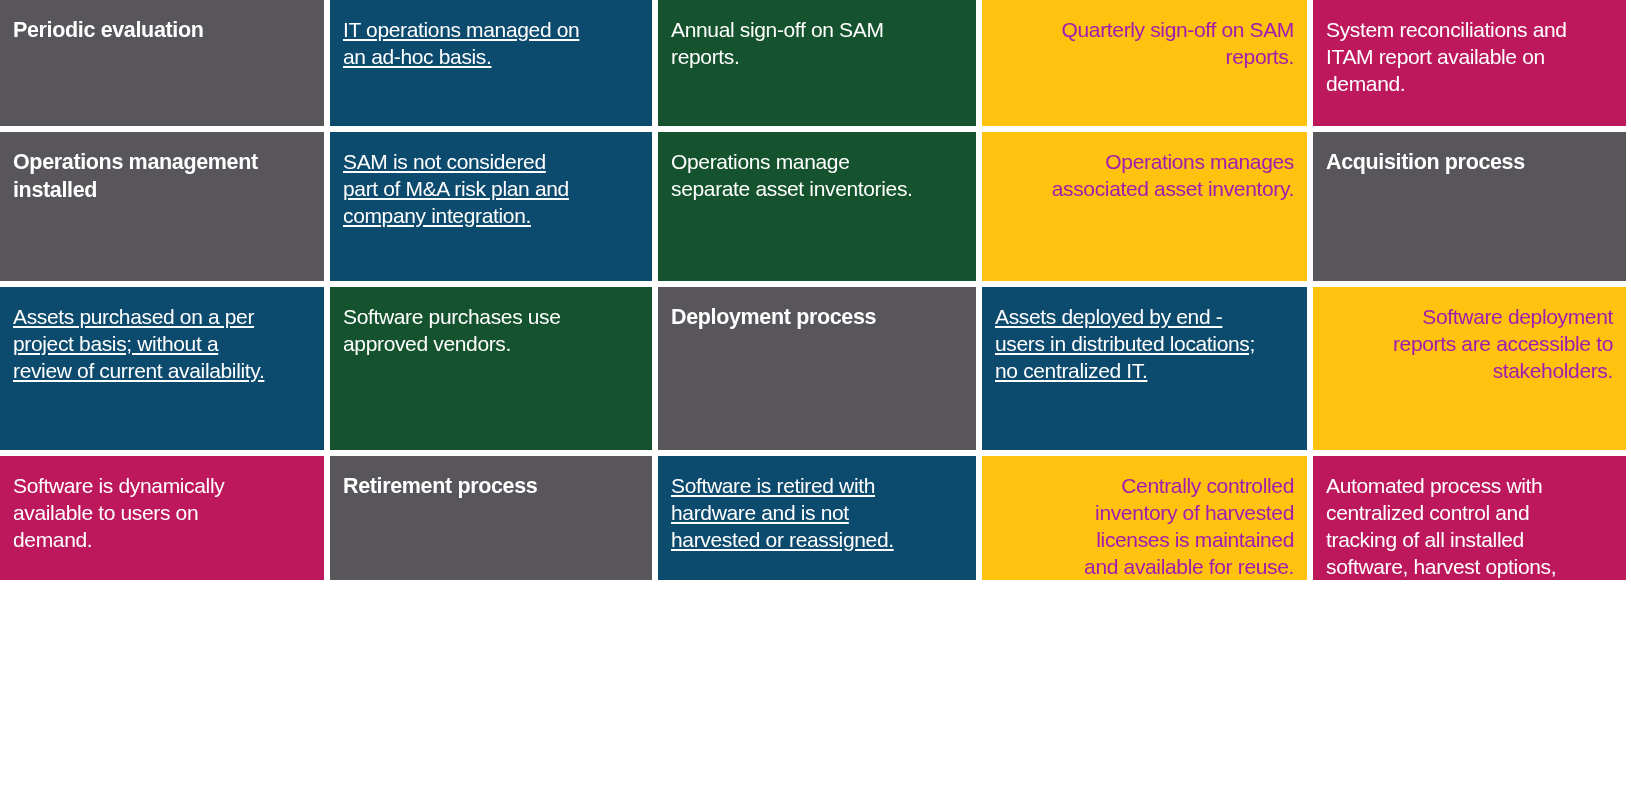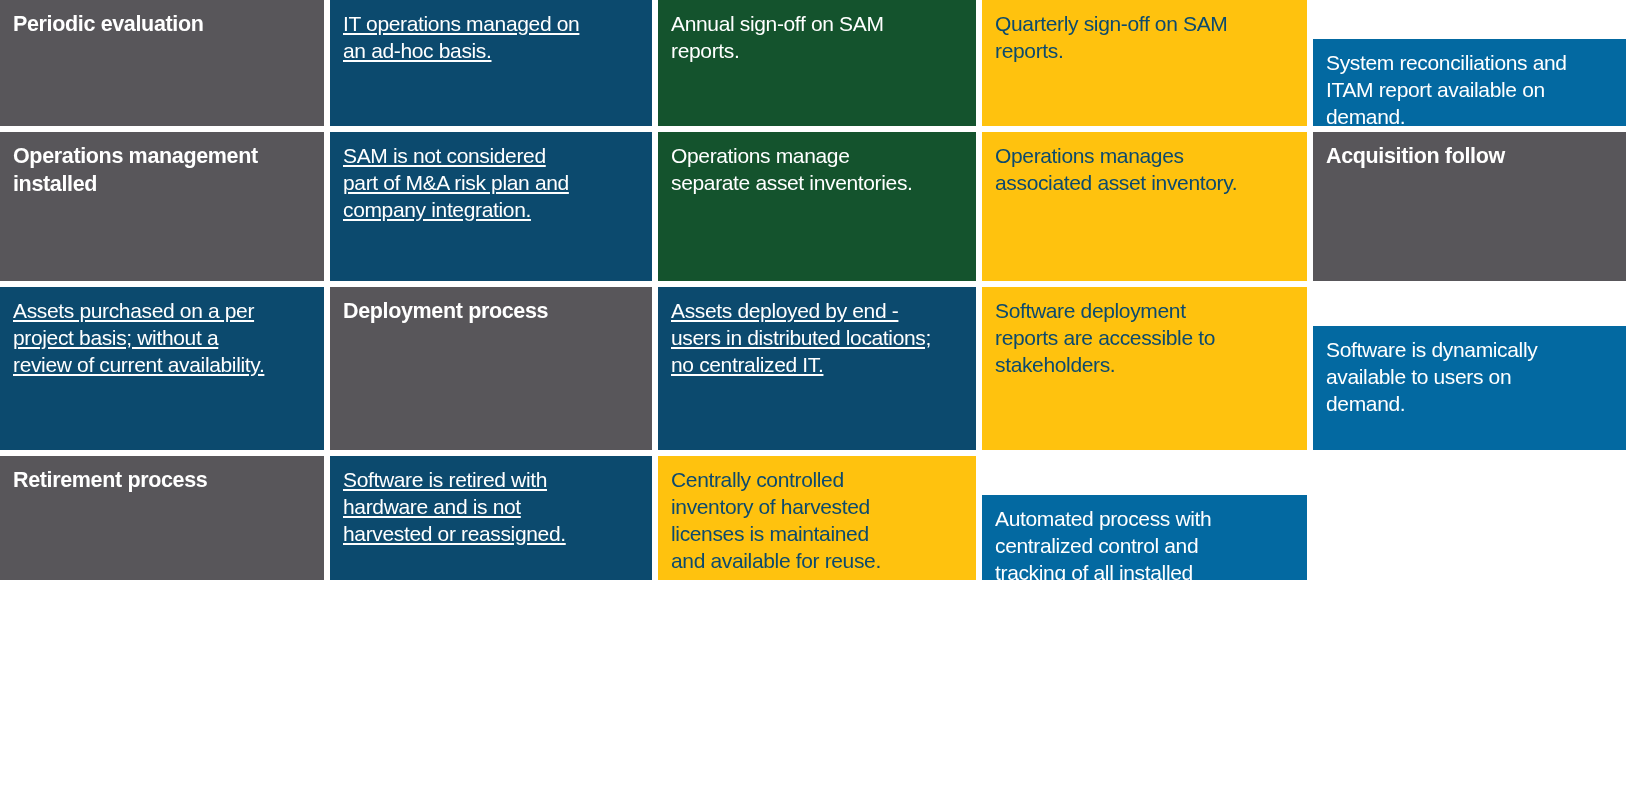--- a/index.html
+++ b/index.html
@@ -19,37 +19,37 @@
     grid-template-rows: 126px 149px 163px 124px 209px;
     gap: 6px;
     width: 1631px;
     height: 803px;
     box-sizing: border-box;
     padding: 0 5px 8px 0;
     background: #ffffff;
   }
   .cell {
     box-sizing: border-box;
-    padding: 11px 13px;
+    padding: 17px 13px;
     font-size: 21px;
     line-height: 1.28;
     letter-spacing: -0.35px;
     white-space: pre-line;
     overflow: hidden;
     color: #ffffff;
   }
   .cell.head {
     background: #58565A;
     font-weight: 700;
     font-size: 21.5px;
   }
   .cell.lvl1 { background: #0c4a6e; text-decoration: underline; }
   .cell.lvl2 { background: #14532d; }
-  .cell.lvl3 { background: #FFC20E; color: #0c4a6e; }
-  .cell.lvl4 { background: #0369a1; margin-top: 39px; }
+  .cell.lvl3 { background: #FFC20E; color: #a21caf; text-align: right; }
+  .cell.lvl4 { background: #be185d; }
 </style>
 </head>
 <body>
 
 <div class="maturity-grid">
 
   <div class="cell head">Periodic evaluation</div>
   <div class="cell lvl1">IT operations managed on
 an ad-hoc basis.</div>
   <div class="cell lvl2">Annual sign-off on SAM
@@ -63,24 +63,26 @@
   <div class="cell head">Operations management
 installed</div>
   <div class="cell lvl1">SAM is not considered
 part of M&amp;A risk plan and
 company integration.</div>
   <div class="cell lvl2">Operations manage
 separate asset inventories.</div>
   <div class="cell lvl3">Operations manages
 associated asset inventory.</div>
 
-  <div class="cell head">Acquisition follow</div>
+  <div class="cell head">Acquisition process</div>
   <div class="cell lvl1">Assets purchased on a per
 project basis; without a
 review of current availability.</div>
+  <div class="cell lvl2">Software purchases use
+approved vendors.</div>
 
   <div class="cell head">Deployment process</div>
   <div class="cell lvl1">Assets deployed by end -
 users in distributed locations;
 no centralized IT.</div>
   <div class="cell lvl3">Software deployment
 reports are accessible to
 stakeholders.</div>
   <div class="cell lvl4">Software is dynamically
 available to users on

